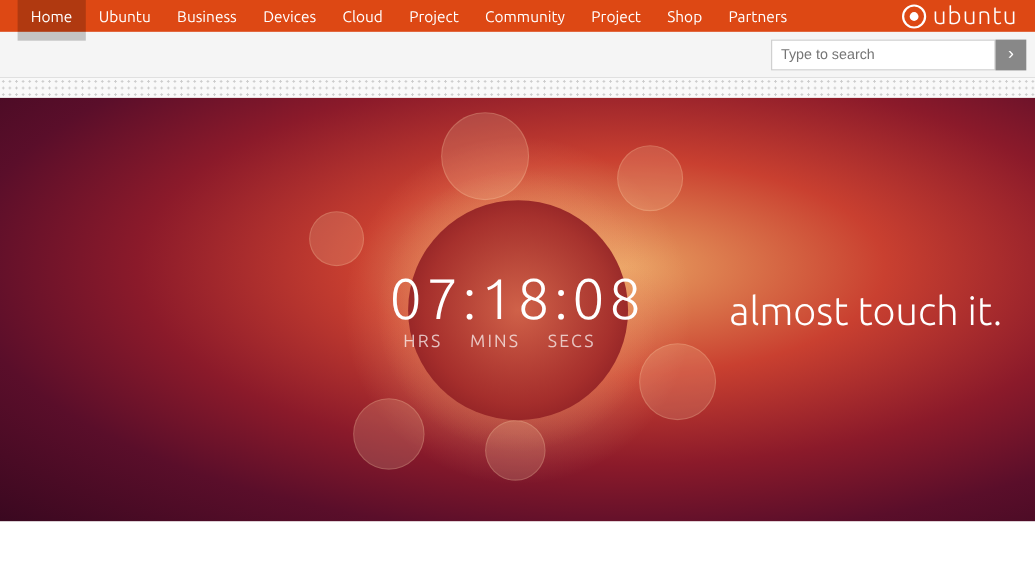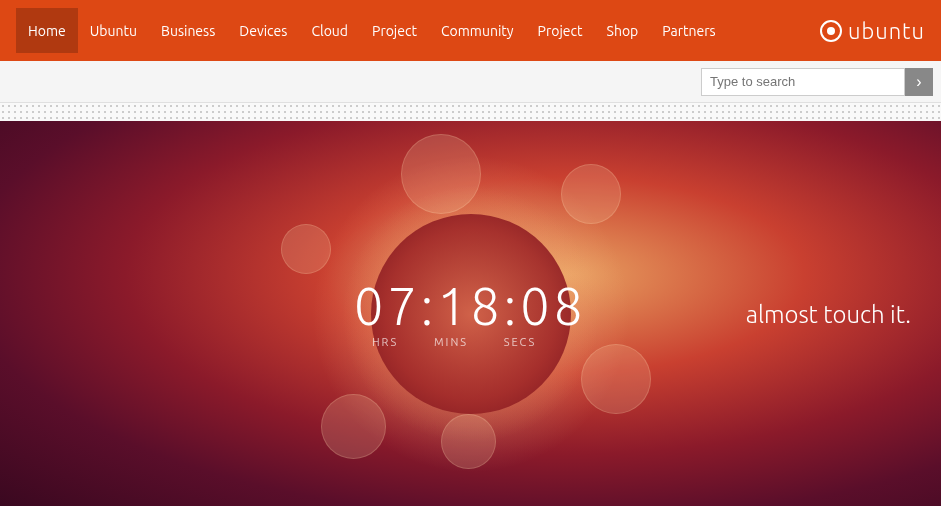--- a/index.html
+++ b/index.html
@@ -1,21 +1,21 @@
 <!DOCTYPE html>
 <html><head>
   <meta charset="utf-8">
   <style>
     * { margin: 0; padding: 0; box-sizing: border-box; }
     body { font-family: Ubuntu, 'Segoe UI', Arial, sans-serif; width: 941px; overflow-x: hidden; }
 
     
     nav {
       background: #dd4814;
-      height: 61px;
+      height: 29px;
       display: flex;
       align-items: center;
       justify-content: space-between;
       padding: 0 16px;
     }
     .nav-left { display: flex; align-items: center; gap: 0; }
     .nav-item {
       color: #fff;
       font-size: 14px;
       padding: 0 12px;
@@ -139,21 +139,21 @@
       line-height: 1;
       color: #fff;
     }
     .countdown-labels {
       display: flex;
       justify-content: space-around;
       margin-top: 4px;
       width: 200px;
     }
     .countdown-label {
-      font-size: 11px;
+      font-size: 16px;
       color: rgba(255,255,255,0.7);
       letter-spacing: 2px;
       text-transform: uppercase;
     }
 
     
     .tagline-left {
       position: absolute;
       left: 30px;
       top: 50%;
@@ -161,21 +161,21 @@
       color: #fff;
       font-size: 28px;
       font-weight: 300;
     }
     .tagline-right {
       position: absolute;
       right: 30px;
       top: 50%;
       transform: translateY(-50%);
       color: #fff;
-      font-size: 24px;
+      font-size: 36px;
       font-weight: 300;
     }
   </style>
 </head>
 <body>
 
 <nav>
   <div class="nav-left">
     <a class="nav-item active">Home</a>
     <a class="nav-item">Ubuntu</a>

